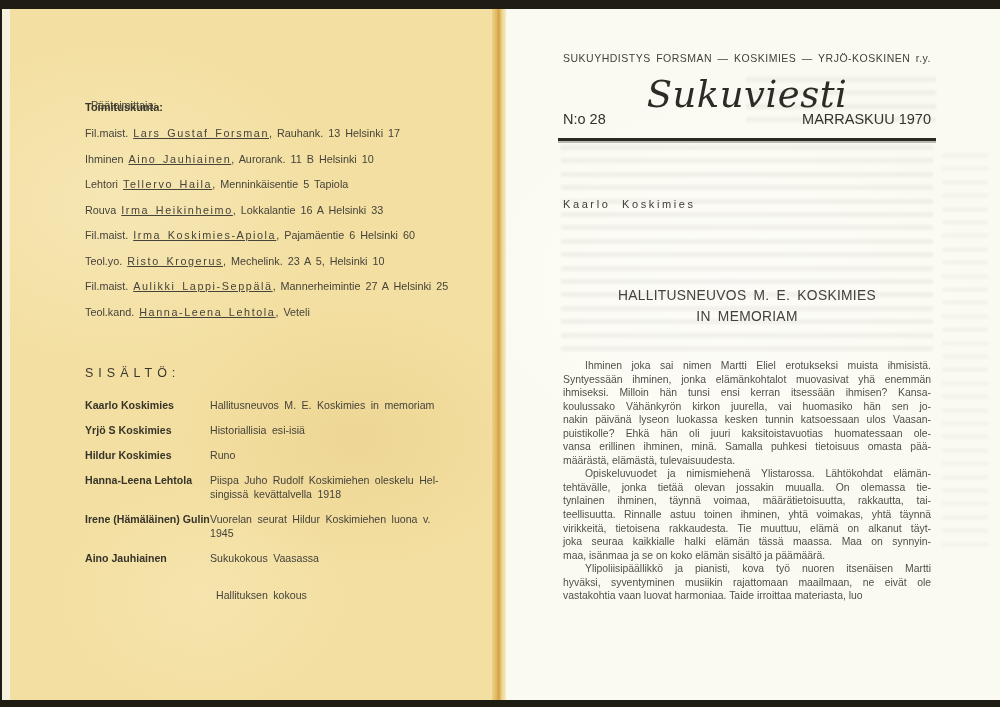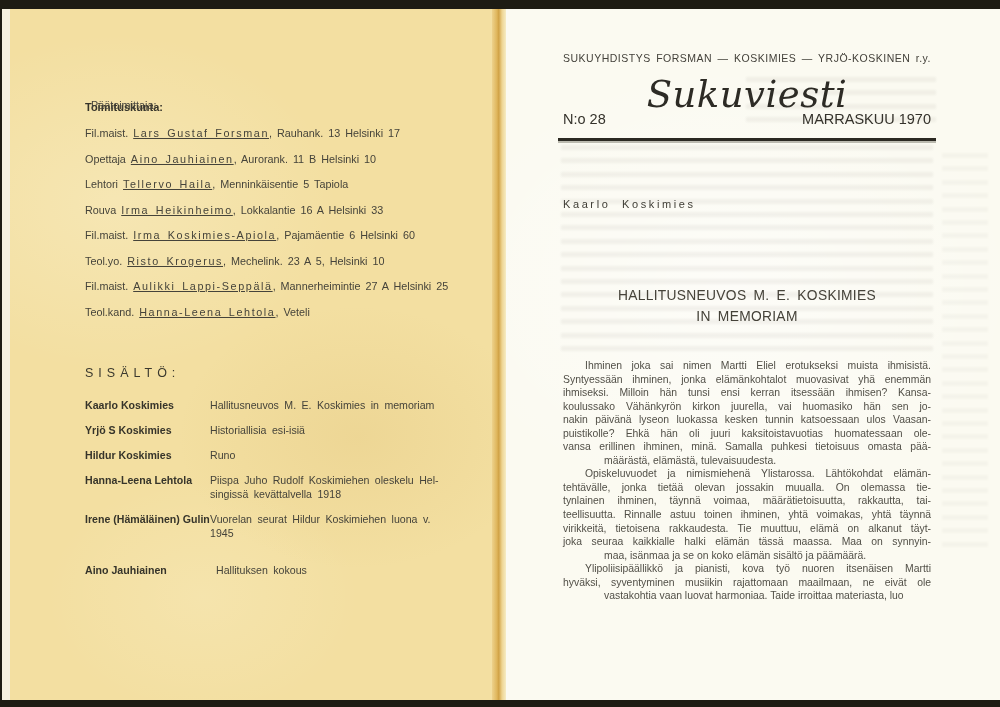--- a/index.html
+++ b/index.html
@@ -55,35 +55,35 @@
   .rule{position:absolute;left:52px;top:129px;width:378px;height:3px;background:#2b2922;
         box-shadow:0 2px 0 rgba(70,65,52,0.35);}
   .byline{position:absolute;left:57px;top:189px;font-size:11px;letter-spacing:2.6px;
           word-spacing:6px;color:#3f3d35;}
   .article-title{position:absolute;left:57px;top:276px;width:368px;text-align:center;
           font-size:13.8px;line-height:21px;letter-spacing:0.3px;word-spacing:3px;
           color:#454239;white-space:pre-line;}
   .body{position:absolute;left:57px;top:350px;width:368px;font-size:10.4px;
         line-height:13.55px;color:#514f47;}
   .bline{text-align:justify;text-align-last:justify;}
-  .bline.last{text-align-last:left;margin-left:41px;}
+  .bline.last{text-align-last:left;}
   .bline.first{text-indent:22px;}
 </style>
 </head>
 <body>
 
 <div class="scan">
   <div class="edge-left-white"></div>
 
   <div class="page page-left">
     <div class="lp-heading">Toimituskunta:</div>
     <div class="lp-sub">Päätoimittaja:</div>
     <div class="members">
         <div class="member-line"><span>Fil.maist. </span><span class="spaced">Lars Gustaf Forsman</span><span>, Rauhank. 13 Helsinki 17</span></div>
-        <div class="member-line"><span>Opettaja </span><span class="spaced">Aino Jauhiainen</span><span>, Aurorank. 11 B Helsinki 10</span></div>
+        <div class="member-line"><span>Ihminen </span><span class="spaced">Aino Jauhiainen</span><span>, Aurorank. 11 B Helsinki 10</span></div>
         <div class="member-line"><span>Lehtori </span><span class="spaced">Tellervo Haila</span><span>, Menninkäisentie 5 Tapiola</span></div>
         <div class="member-line"><span>Rouva </span><span class="spaced">Irma Heikinheimo</span><span>, Lokkalantie 16 A Helsinki 33</span></div>
         <div class="member-line"><span>Fil.maist. </span><span class="spaced">Irma Koskimies-Apiola</span><span>, Pajamäentie 6 Helsinki 60</span></div>
         <div class="member-line"><span>Teol.yo. </span><span class="spaced">Risto Krogerus</span><span>, Mechelink. 23 A 5, Helsinki 10</span></div>
         <div class="member-line"><span>Fil.maist. </span><span class="spaced">Aulikki Lappi-Seppälä</span><span>, Mannerheimintie 27 A Helsinki 25</span></div>
         <div class="member-line"><span>Teol.kand. </span><span class="spaced">Hanna-Leena Lehtola</span><span>, Veteli</span></div>
       </div>
     <div class="toc-heading">SISÄLTÖ:</div>
     <div class="toc">
         <div class="toc-row">
@@ -114,20 +114,21 @@
         <div class="toc-row">
           <span class="toc-author">Irene (Hämäläinen) Gulin</span>
           <div class="toc-titles">
             <div class="toc-line">Vuorelan seurat Hildur Koskimiehen luona v.</div>
             <div class="toc-line">1945</div>
           </div>
         </div>
         <div class="toc-row">
           <span class="toc-author">Aino Jauhiainen</span>
           <div class="toc-titles">
+            <div class="toc-line">Sukukokous Vaasassa</div>
             <div class="toc-line ind">Hallituksen kokous</div>
           </div>
         </div>
       </div>
   </div>
 
   <div class="gutter"></div>
 
   <div class="page page-right">
     <div class="ghost ghost1"></div>

